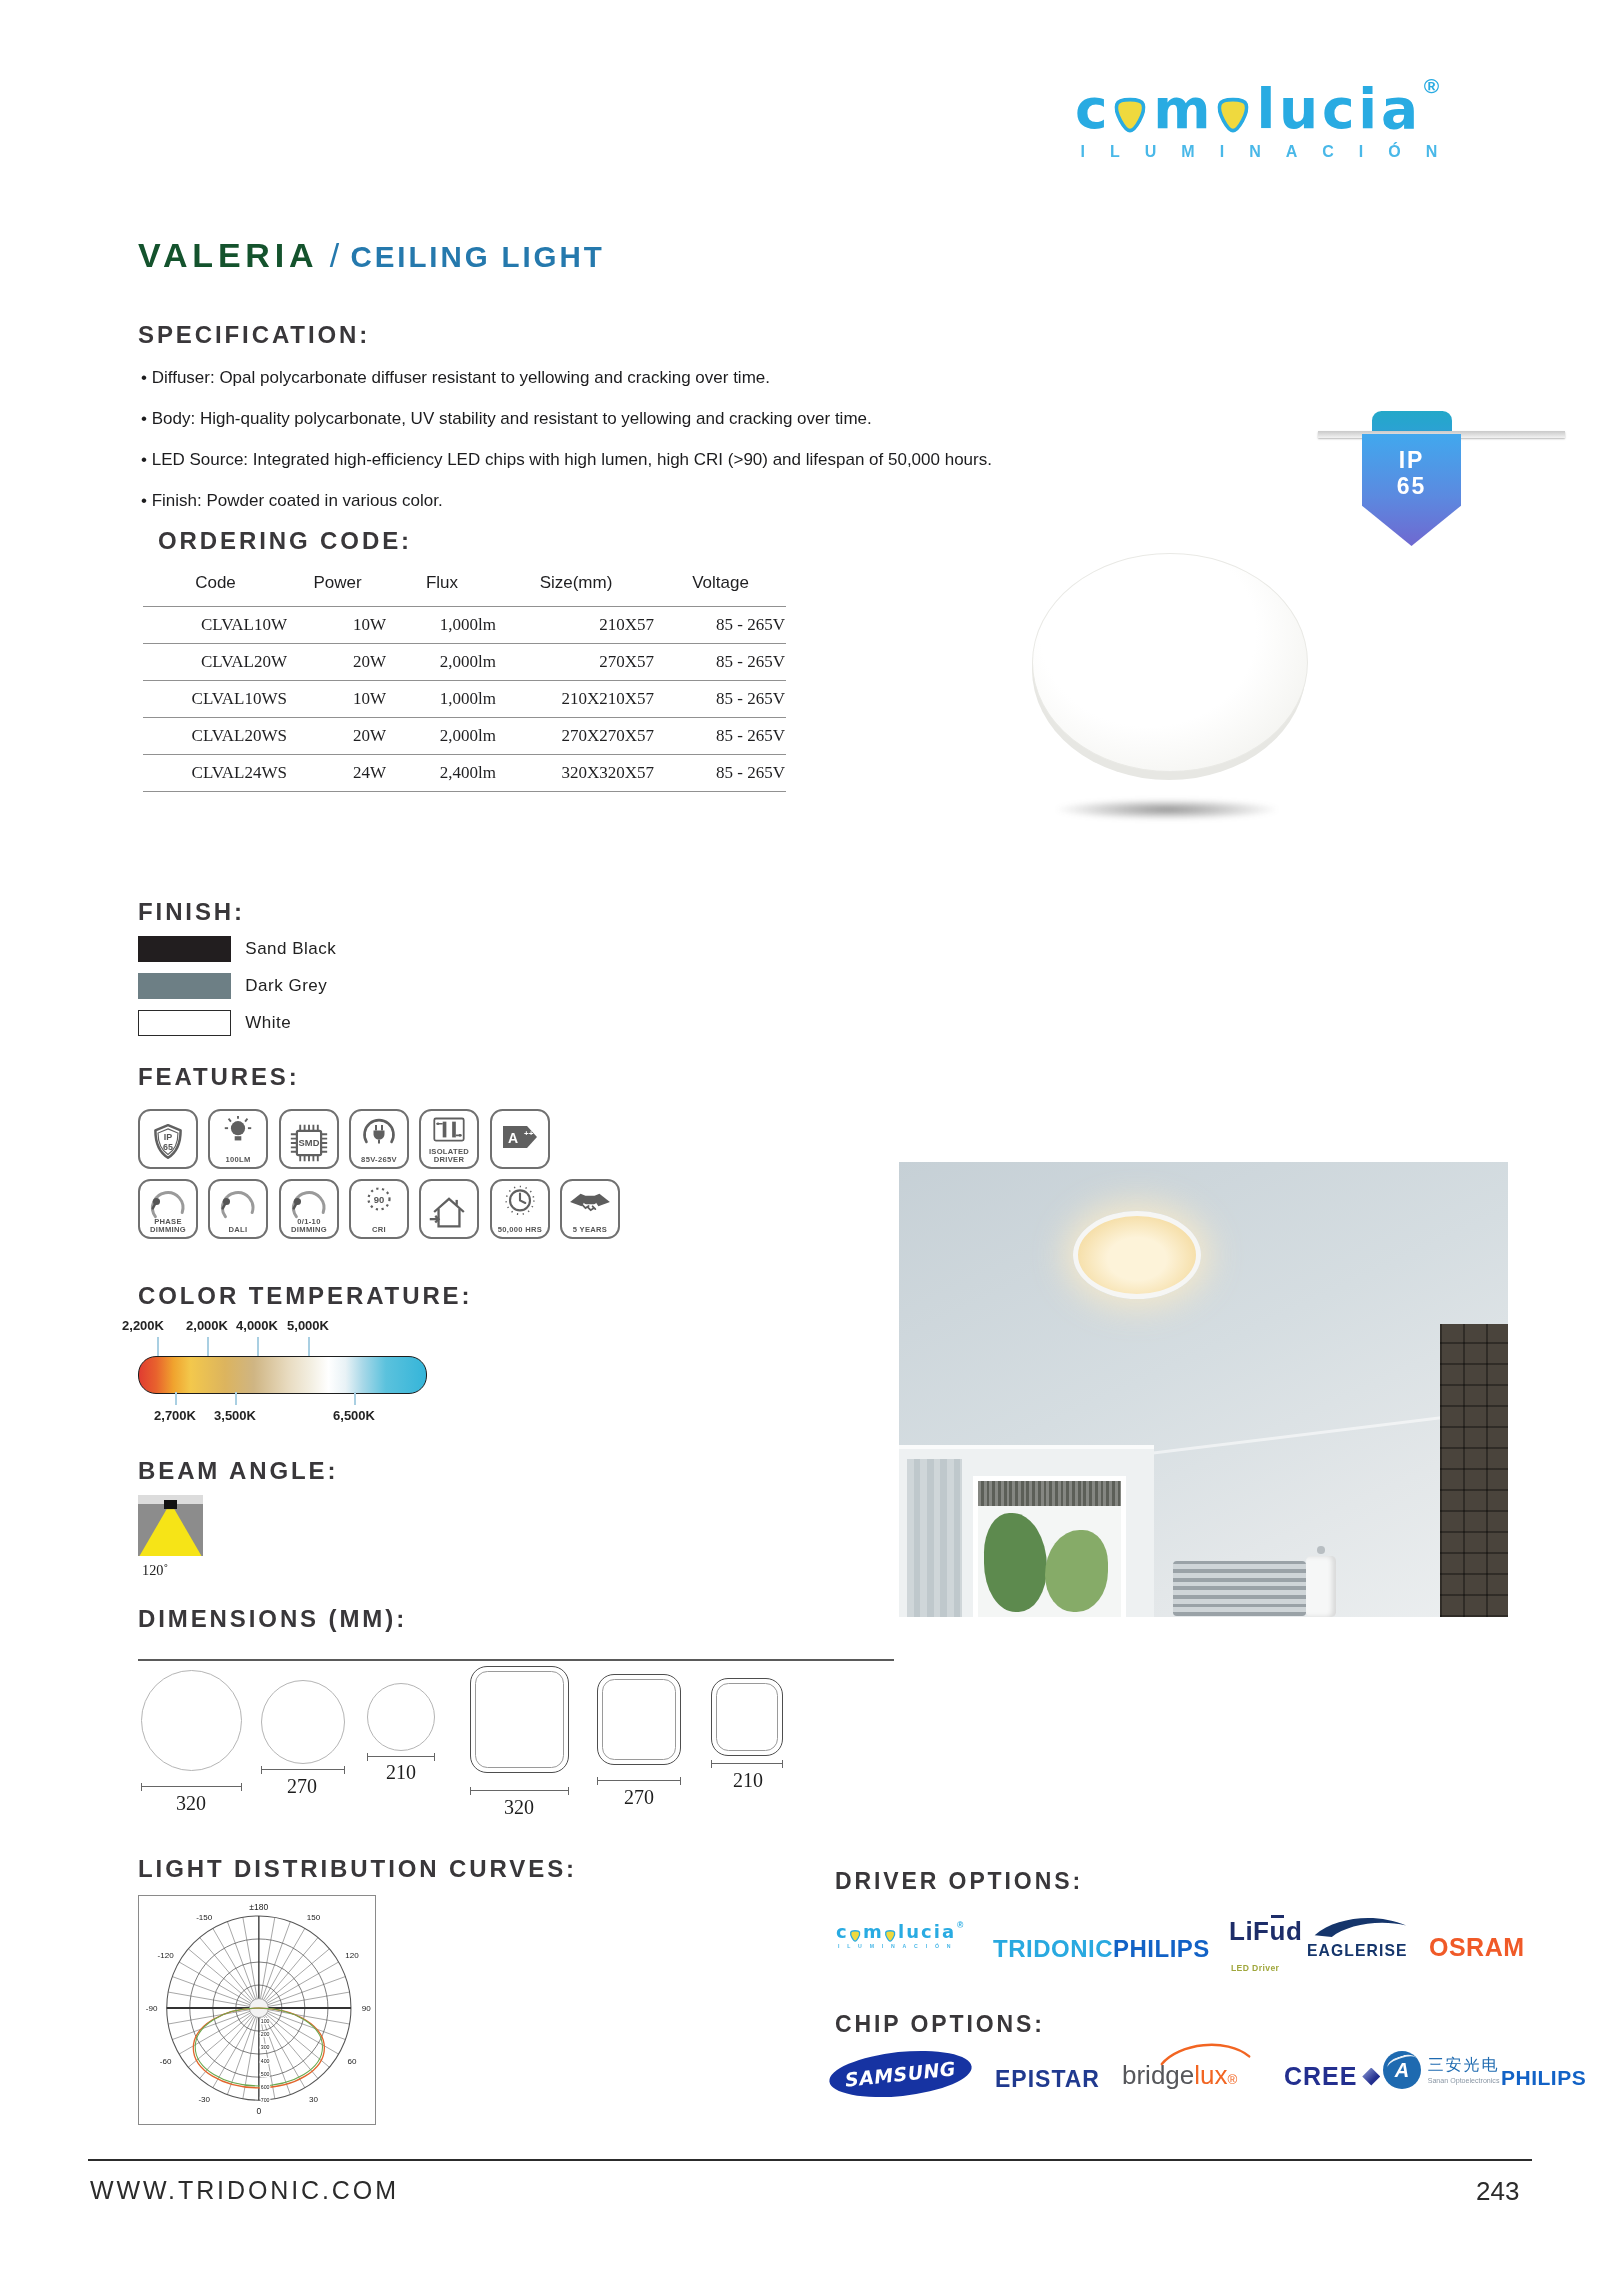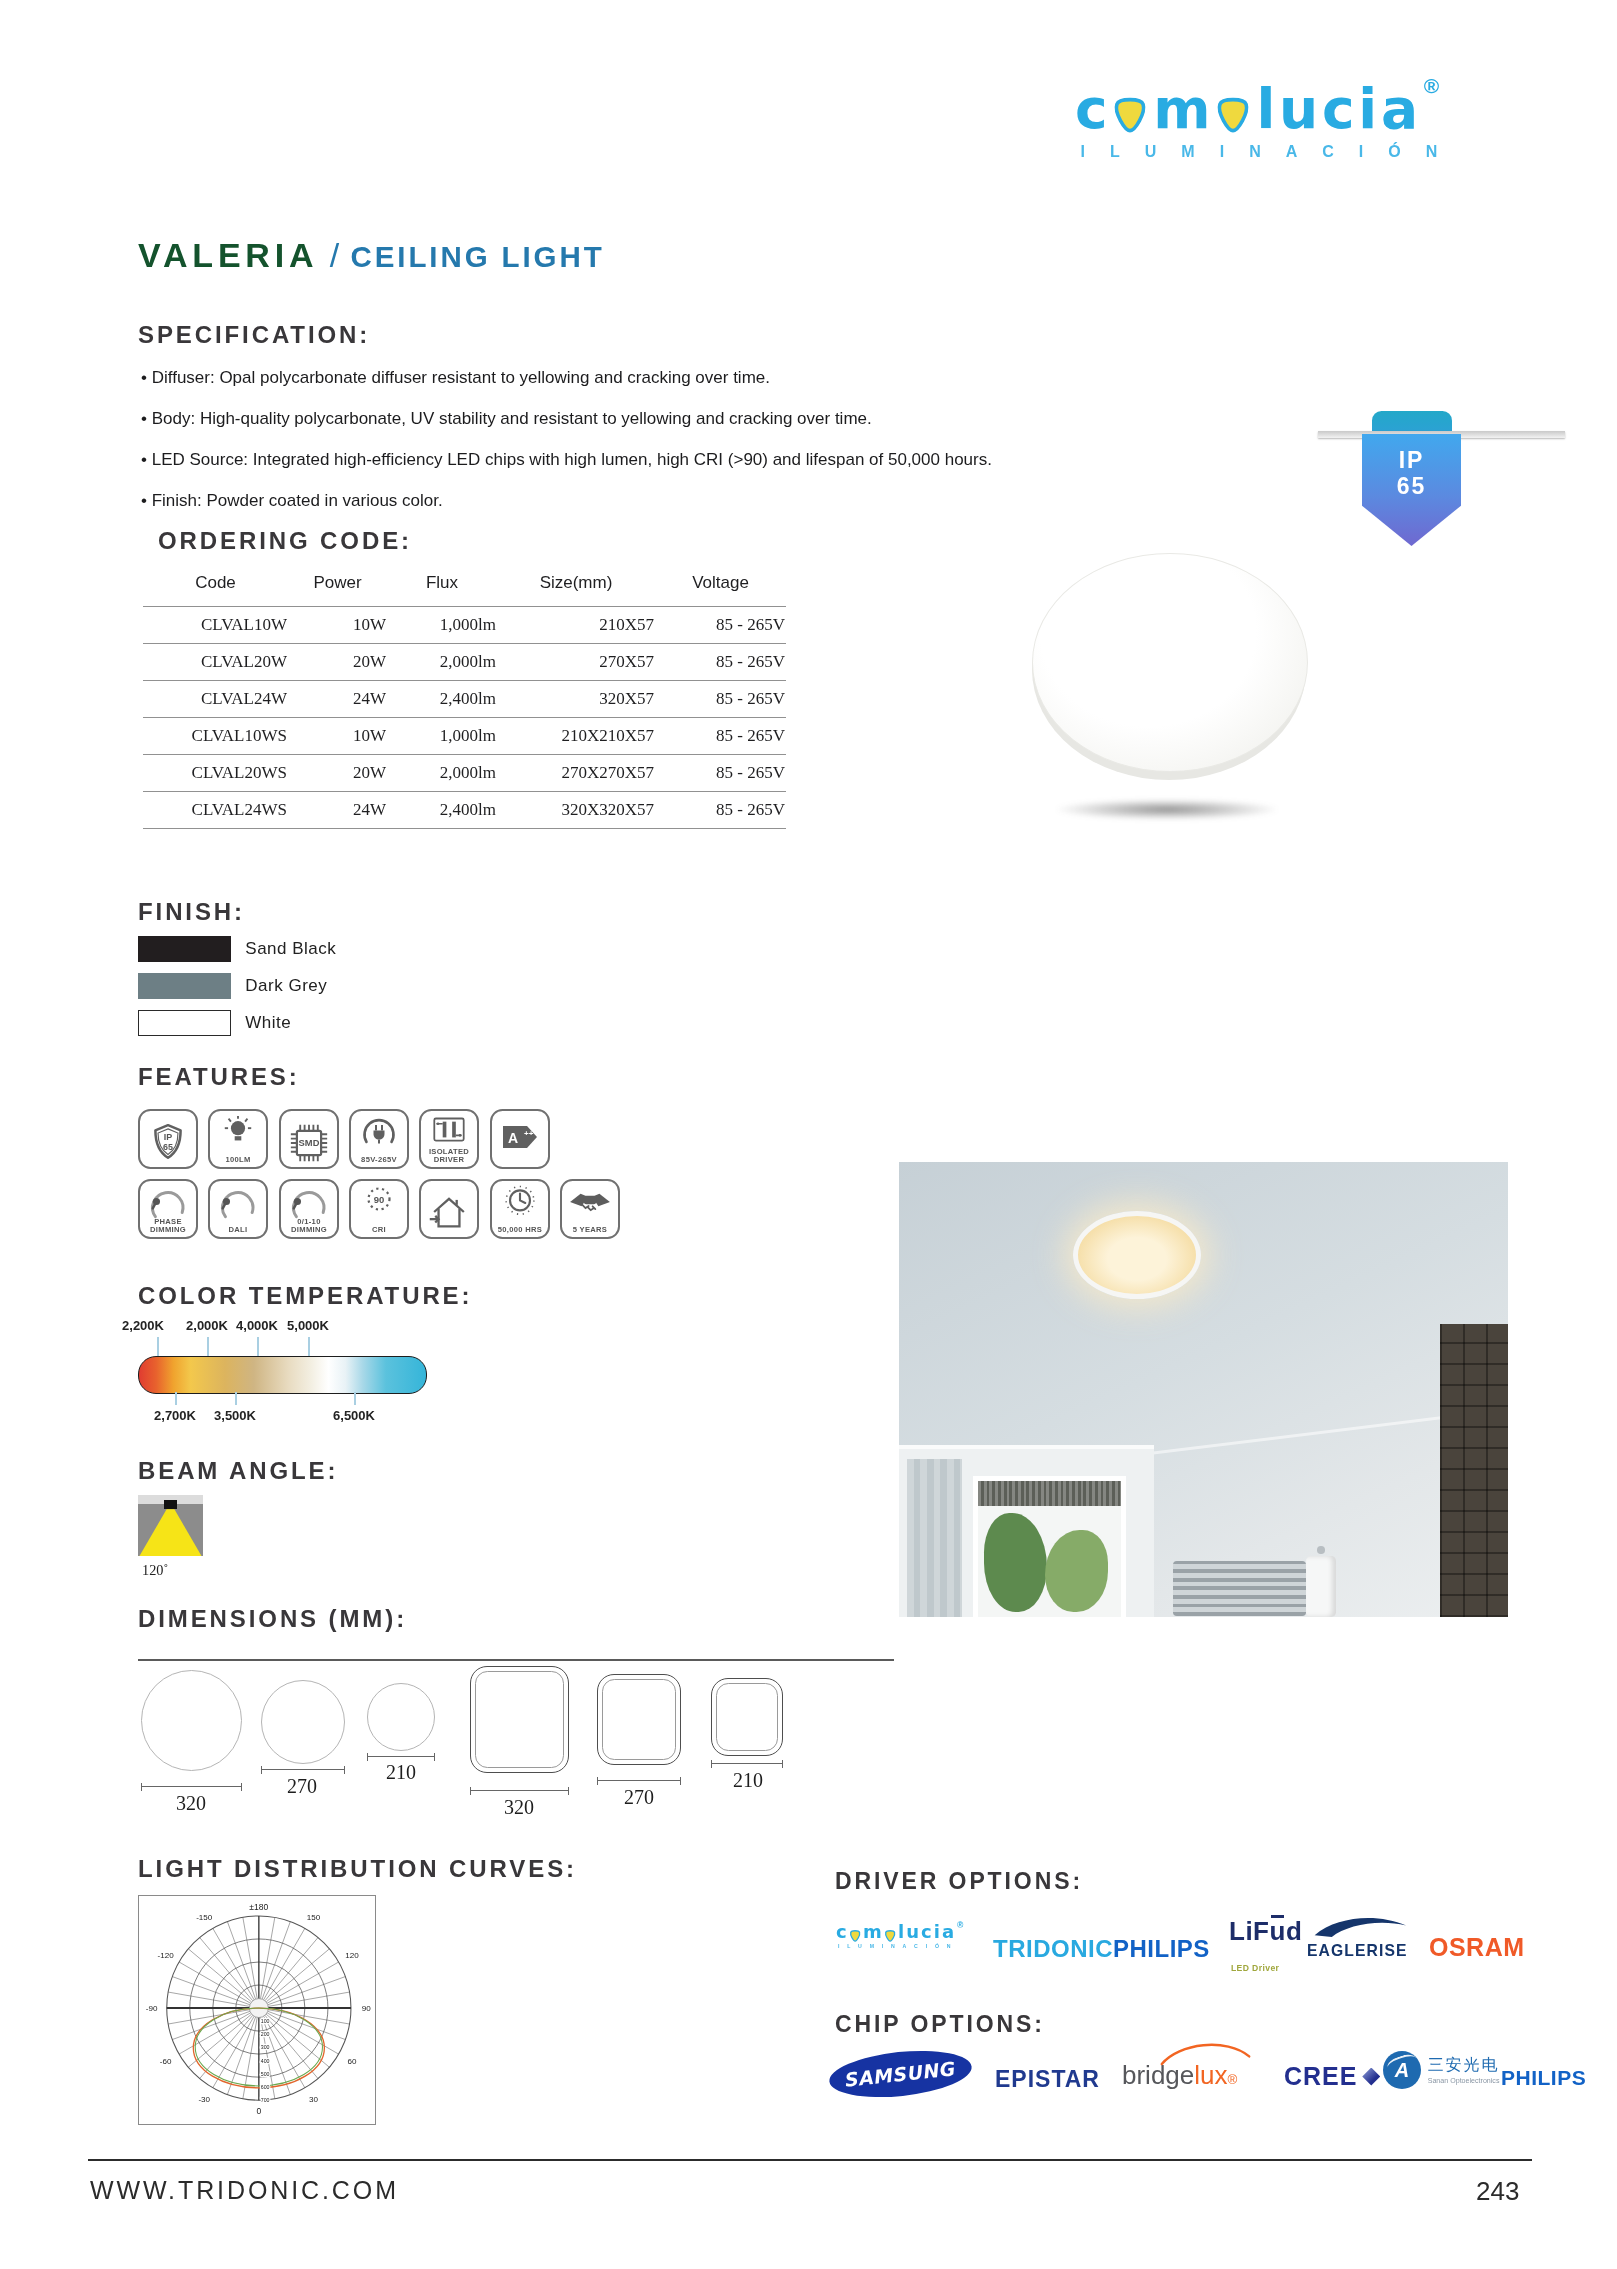--- a/index.html
+++ b/index.html
@@ -229,27 +229,20 @@
           <td>10W</td>
           <td>1,000lm</td>
           <td>210X57</td>
           <td>85 - 265V</td>
         </tr>
         <tr>
           <td>CLVAL20W</td>
           <td>20W</td>
           <td>2,000lm</td>
           <td>270X57</td>
-          <td>85 - 265V</td>
-        </tr>
-        <tr>
-          <td>CLVAL24W</td>
-          <td>24W</td>
-          <td>2,400lm</td>
-          <td>320X57</td>
           <td>85 - 265V</td>
         </tr>
         <tr>
           <td>CLVAL10WS</td>
           <td>10W</td>
           <td>1,000lm</td>
           <td>210X210X57</td>
           <td>85 - 265V</td>
         </tr>
         <tr>

